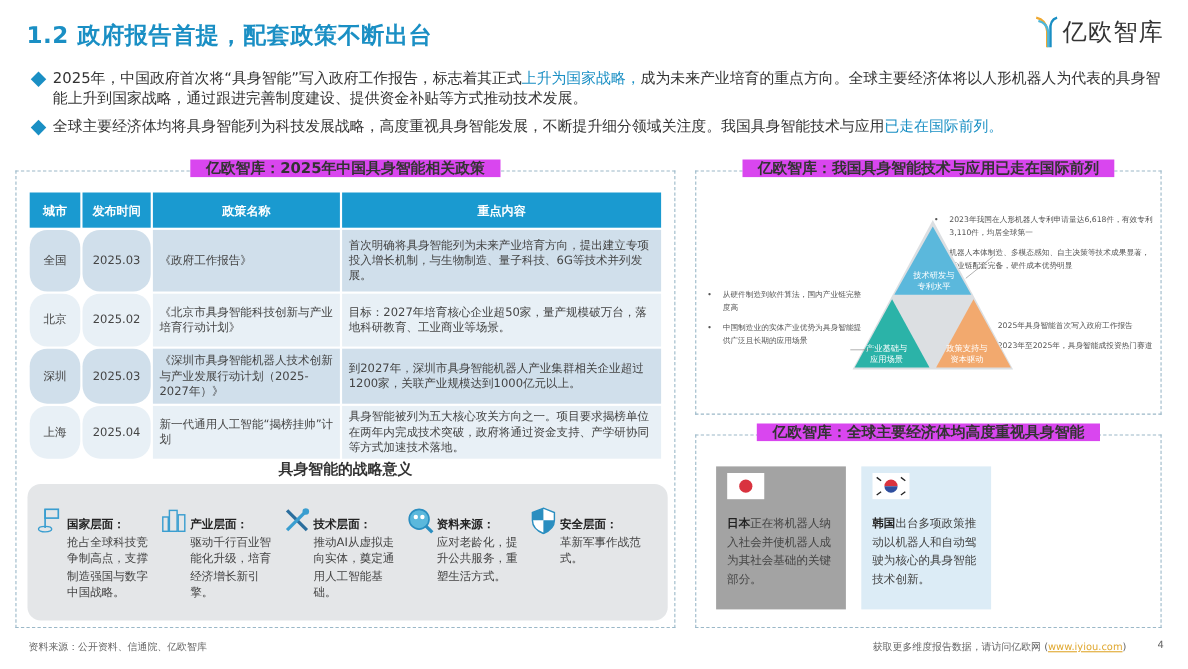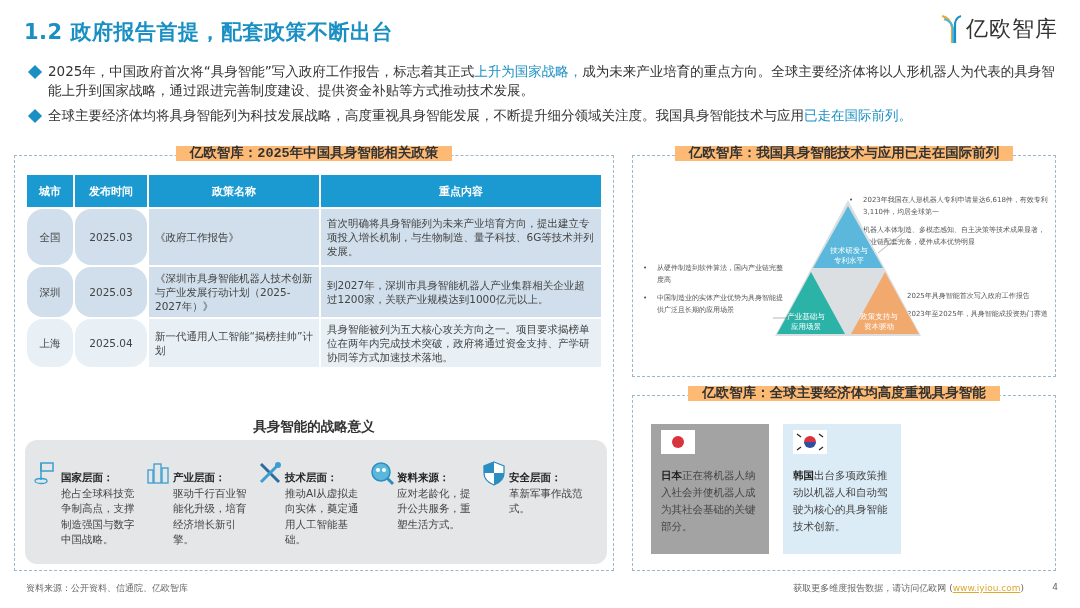--- a/index.html
+++ b/index.html
@@ -11,21 +11,21 @@
   .logo-mark { width: 22px; height: 30px; position: relative; }
   .logo-text { font-size: 22px; color: #333; letter-spacing: 1px; text-align: center; }
 
   .bullets { position: absolute; left: 28px; top: 62px; width: 1030px; }
   .bullet { display: flex; align-items: flex-start; font-size: 13.5px; line-height: 19px; color: #333; margin-bottom: 6px; }
   .bullet .diamond { width: 10px; height: 10px; background: #1a8fc4; transform: rotate(45deg); margin: 5px 8px 0 2px; flex-shrink: 0; }
   .hl { color: #1a8fc4; }
 
   .panel { position: absolute; border: 1.5px dashed #9bb8c8; }
   .panel-title { position: absolute; top: -12px; left: 0; right: 0; text-align: center; font-size: 13.5px; font-weight: bold; color: #333; }
-  .panel-title span { background: #fdba74; padding: 0 14px; font-family: Liberation Mono, monospace; }
+  .panel-title span { background: #d946ef; padding: 0 14px; }
 
   #left-panel { left: 14px; top: 155px; width: 600px; height: 416px; }
   table.policy { position: absolute; left: 10px; top: 17px; width: 578px; border-collapse: separate; border-spacing: 2px; font-size: 10.5px; }
   table.policy th { background: #1a9ad0; color: #fff; height: 32px; font-weight: bold; font-size: 11px; }
   table.policy td { color: #444; padding: 3px 6px; line-height: 14px; }
   table.policy tr.odd td { background: #d0dfeb; }
   table.policy tr.even td { background: #e8f0f6; }
   table.policy td.c { text-align: center; border-radius: 16px; }
 
   .strategy-title { position: absolute; left: 0; right: 0; top: 262px; text-align: center; font-size: 13.5px; font-weight: bold; color: #333; }
@@ -75,31 +75,37 @@
     <span><span>全球主要经济体均将具身智能列为科技发展战略，高度重视具身智能发展，不断提升细分领域关注度。我国具身智能技术与应用</span><span class="hl">已走在国际前列。</span><span></span></span>
   </div>
 </div>
 
 <div class="panel" id="left-panel">
   <div class="panel-title"><span>亿欧智库：2025年中国具身智能相关政策</span></div>
   <table class="policy">
     <thead>
       <tr>
         <th style="width:46px">城市</th>
-        <th style="width:72px">发布时间</th>
+        <th style="width:62px">发布时间</th>
         <th style="width:170px">政策名称</th>
         <th>重点内容</th>
       </tr>
     </thead>
     <tbody>
       <tr class="odd" style="height:56px">
         <td class="c">全国</td>
         <td class="c">2025.03</td>
         <td>《政府工作报告》</td>
         <td>首次明确将具身智能列为未来产业培育方向，提出建立专项投入增长机制，与生物制造、量子科技、6G等技术并列发展。</td>
+      </tr>
+      <tr class="even" style="height:48px">
+        <td class="c">北京</td>
+        <td class="c">2025.02</td>
+        <td>《北京市具身智能科技创新与产业培育行动计划》</td>
+        <td>目标：2027年培育核心企业超50家，量产规模破万台，落地科研教育、工业商业等场景。</td>
       </tr>
       <tr class="odd" style="height:50px">
         <td class="c">深圳</td>
         <td class="c">2025.03</td>
         <td>《深圳市具身智能机器人技术创新与产业发展行动计划（2025-2027年）》</td>
         <td>到2027年，深圳市具身智能机器人产业集群相关企业超过1200家，关联产业规模达到1000亿元以上。</td>
       </tr>
       <tr class="even" style="height:48px">
         <td class="c">上海</td>
         <td class="c">2025.04</td>

